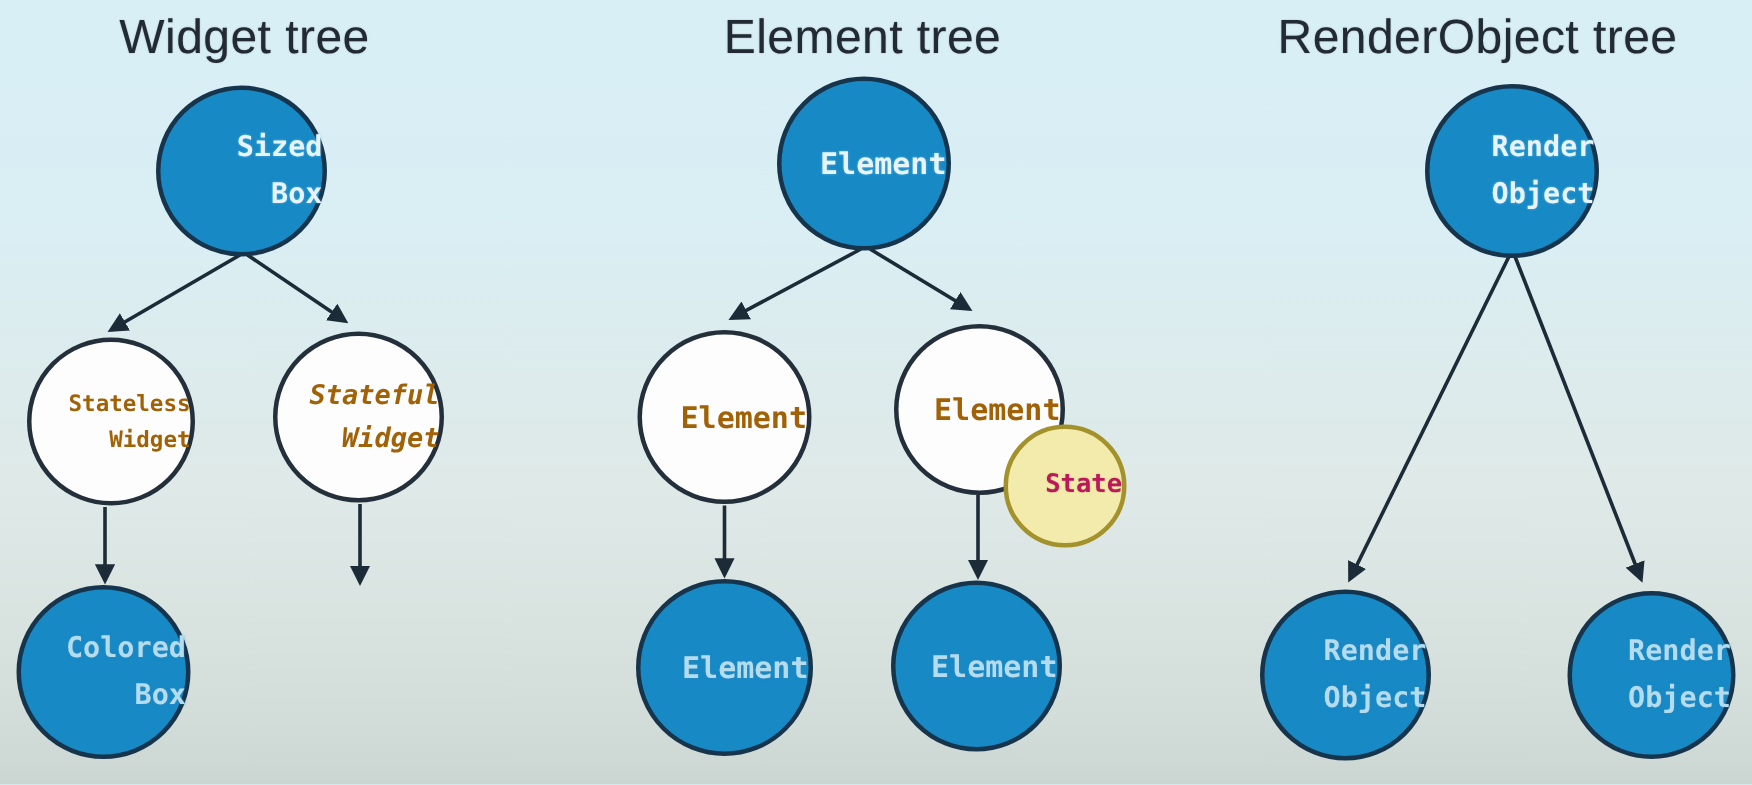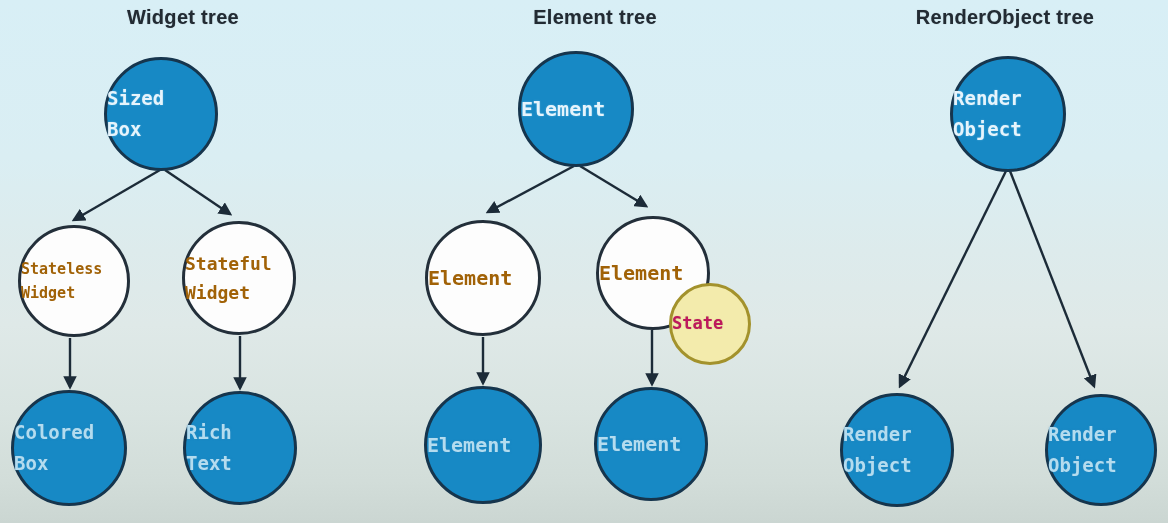--- a/index.html
+++ b/index.html
@@ -5,29 +5,29 @@
   html,body{margin:0;padding:0;background:#d8eff6;}
   .stage{
     position:relative;width:1168px;height:523px;overflow:hidden;
     background:linear-gradient(180deg,#d8eff6 0%,#daeef3 30%,#ddebec 48%,#dfe9e8 62%,#d9e4e1 78%,#d2ddd9 92%,#cbd6d2 100%);
     font-family:"Liberation Sans",sans-serif;
   }
   .edges{position:absolute;left:0;top:0;}
   .edges line{stroke:#1c2b38;stroke-width:2.4;}
   .tree-title{
     position:absolute;top:6px;transform:translateX(-50%);
-    font-size:20px;font-weight:700;color:#222b33;letter-spacing:.3px;
-    white-space:nowrap;text-shadow:0 0 1px rgba(34,43,51,.35);margin-left:20px;
+    font-size:32px;font-weight:400;color:#222b33;letter-spacing:.3px;
+    white-space:nowrap;text-shadow:0 0 1px rgba(34,43,51,.35);
   }
   .t-widget{left:163px;}
   .t-element{left:575px;}
   .t-render{left:985px;}
   .node{
     position:absolute;border-radius:50%;box-sizing:border-box;
-    display:flex;flex-direction:column;align-items:flex-start;justify-content:center;
+    display:flex;flex-direction:column;align-items:flex-end;justify-content:center;
     font-family:"DejaVu Sans Mono",monospace;font-weight:bold;text-align:center;
   }
   .node span{line-height:1.62;display:block;}
   .kind-blue{
     background:#1789c5;border:3px solid #16354d;color:#e6f4fc;
     text-shadow:0 0 2px rgba(130,200,235,.6);
   }
   .kind-blue.soft{color:#b4dcef;text-shadow:0 0 2px rgba(60,140,190,.6);}
   .kind-white{background:#fdfdfd;border:3px solid #232f3a;color:#a16207;}
   .kind-yellow{
@@ -61,31 +61,27 @@
   <div class="tree-title t-render">RenderObject tree</div>
   <div class="tree-title t-element">Element tree</div>
 <div class="node kind-blue" style="left: 104px; top: 57px; width: 114px; height: 114px; font-size: 19px;">
       <span>Sized</span>
       <span>Box</span>
     </div>
     <div class="node kind-white" style="left: 18px; top: 225px; width: 112px; height: 112px; font-size: 15px;">
       <span>Stateless</span>
       <span>Widget</span>
     </div>
-    <div class="node kind-white" style="left: 182px; top: 221px; width: 114px; height: 114px; font-size: 18px;">
+    <div class="node kind-white" style="left: 182px; top: 221px; width: 114px; height: 114px; font-size: 18px; font-style: italic;">
       <span>Stateful</span>
       <span>Widget</span>
     </div>
     <div class="node kind-blue soft" style="left: 11px; top: 390px; width: 116px; height: 116px; font-size: 19px;">
       <span>Colored</span>
       <span>Box</span>
-    </div>
-    <div class="node kind-blue soft" style="left: 183px; top: 391px; width: 114px; height: 114px; font-size: 19px;">
-      <span>Rich</span>
-      <span>Text</span>
     </div>
     <div class="node kind-blue" style="left: 518px; top: 51px; width: 116px; height: 116px; font-size: 20px;">
       <span>Element</span>
     </div>
     <div class="node kind-white" style="left: 425px; top: 220px; width: 116px; height: 116px; font-size: 20px;">
       <span>Element</span>
     </div>
     <div class="node kind-white" style="left: 596px; top: 216px; width: 114px; height: 114px; font-size: 20px;">
       <span>Element</span>
     </div>

